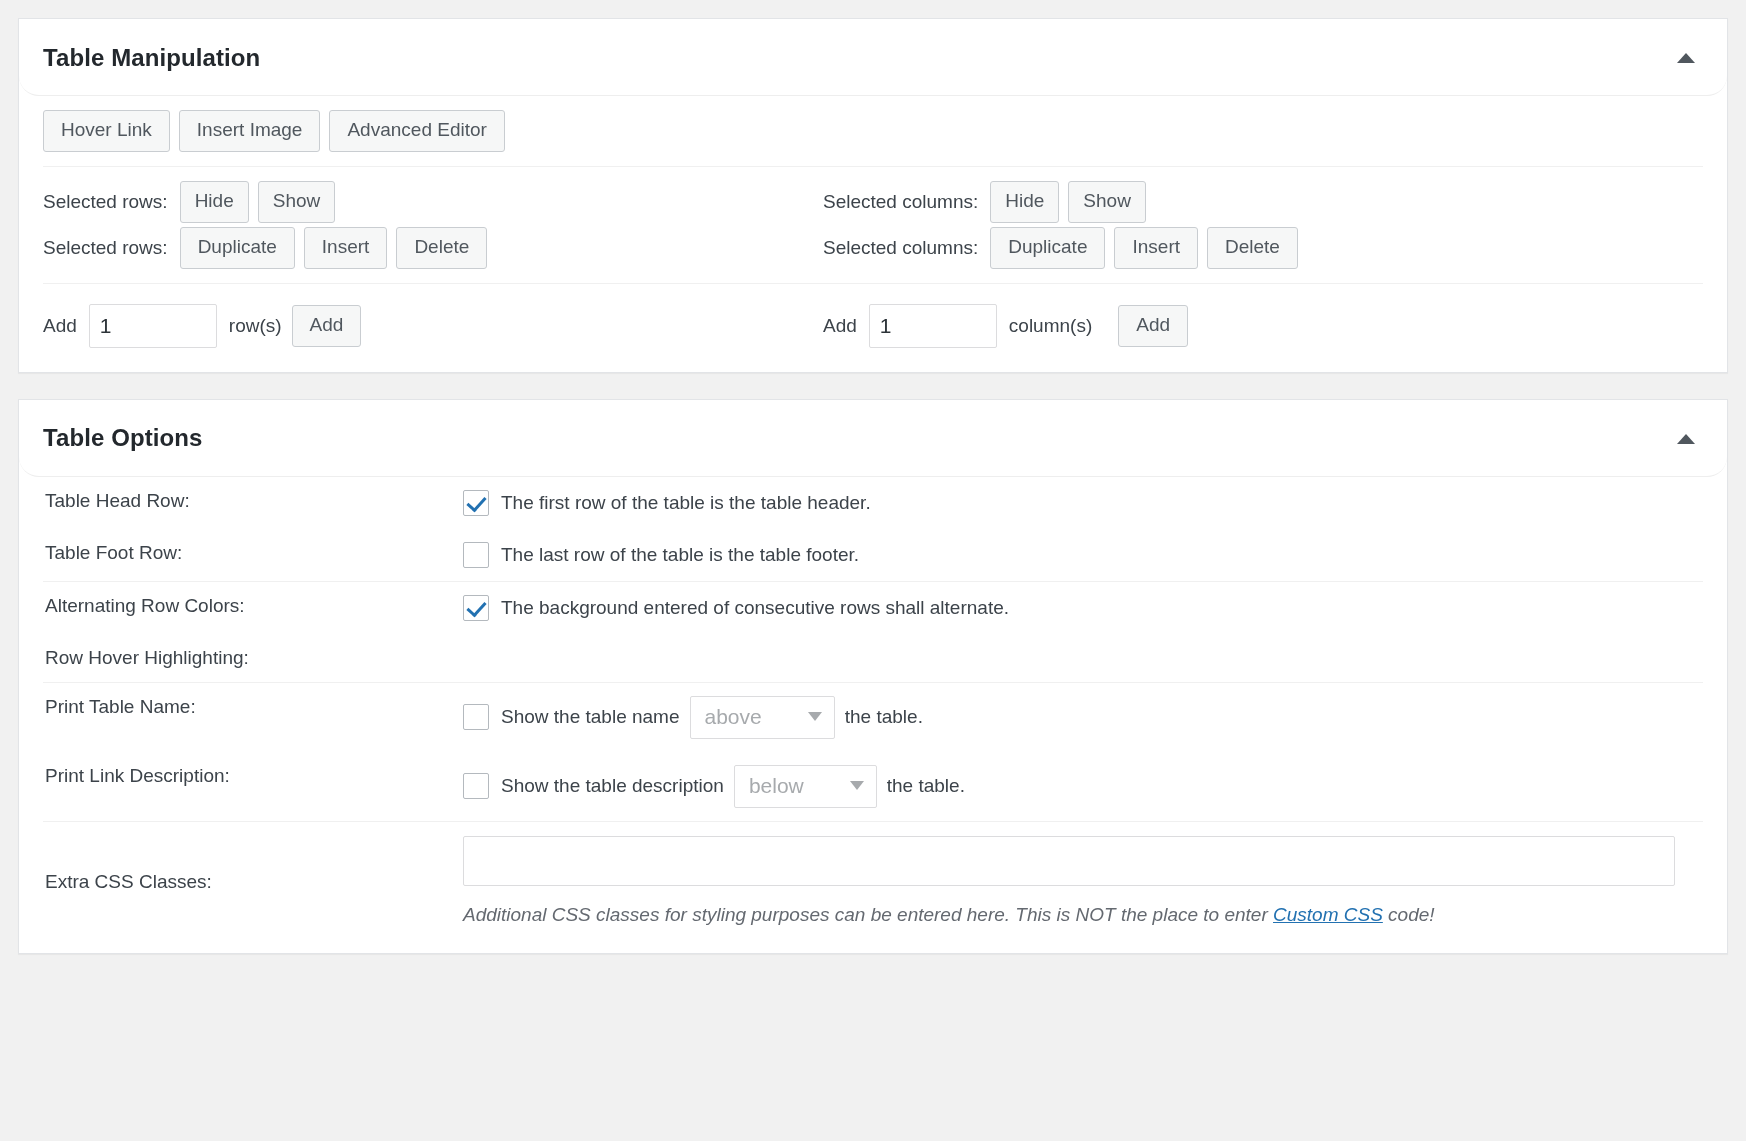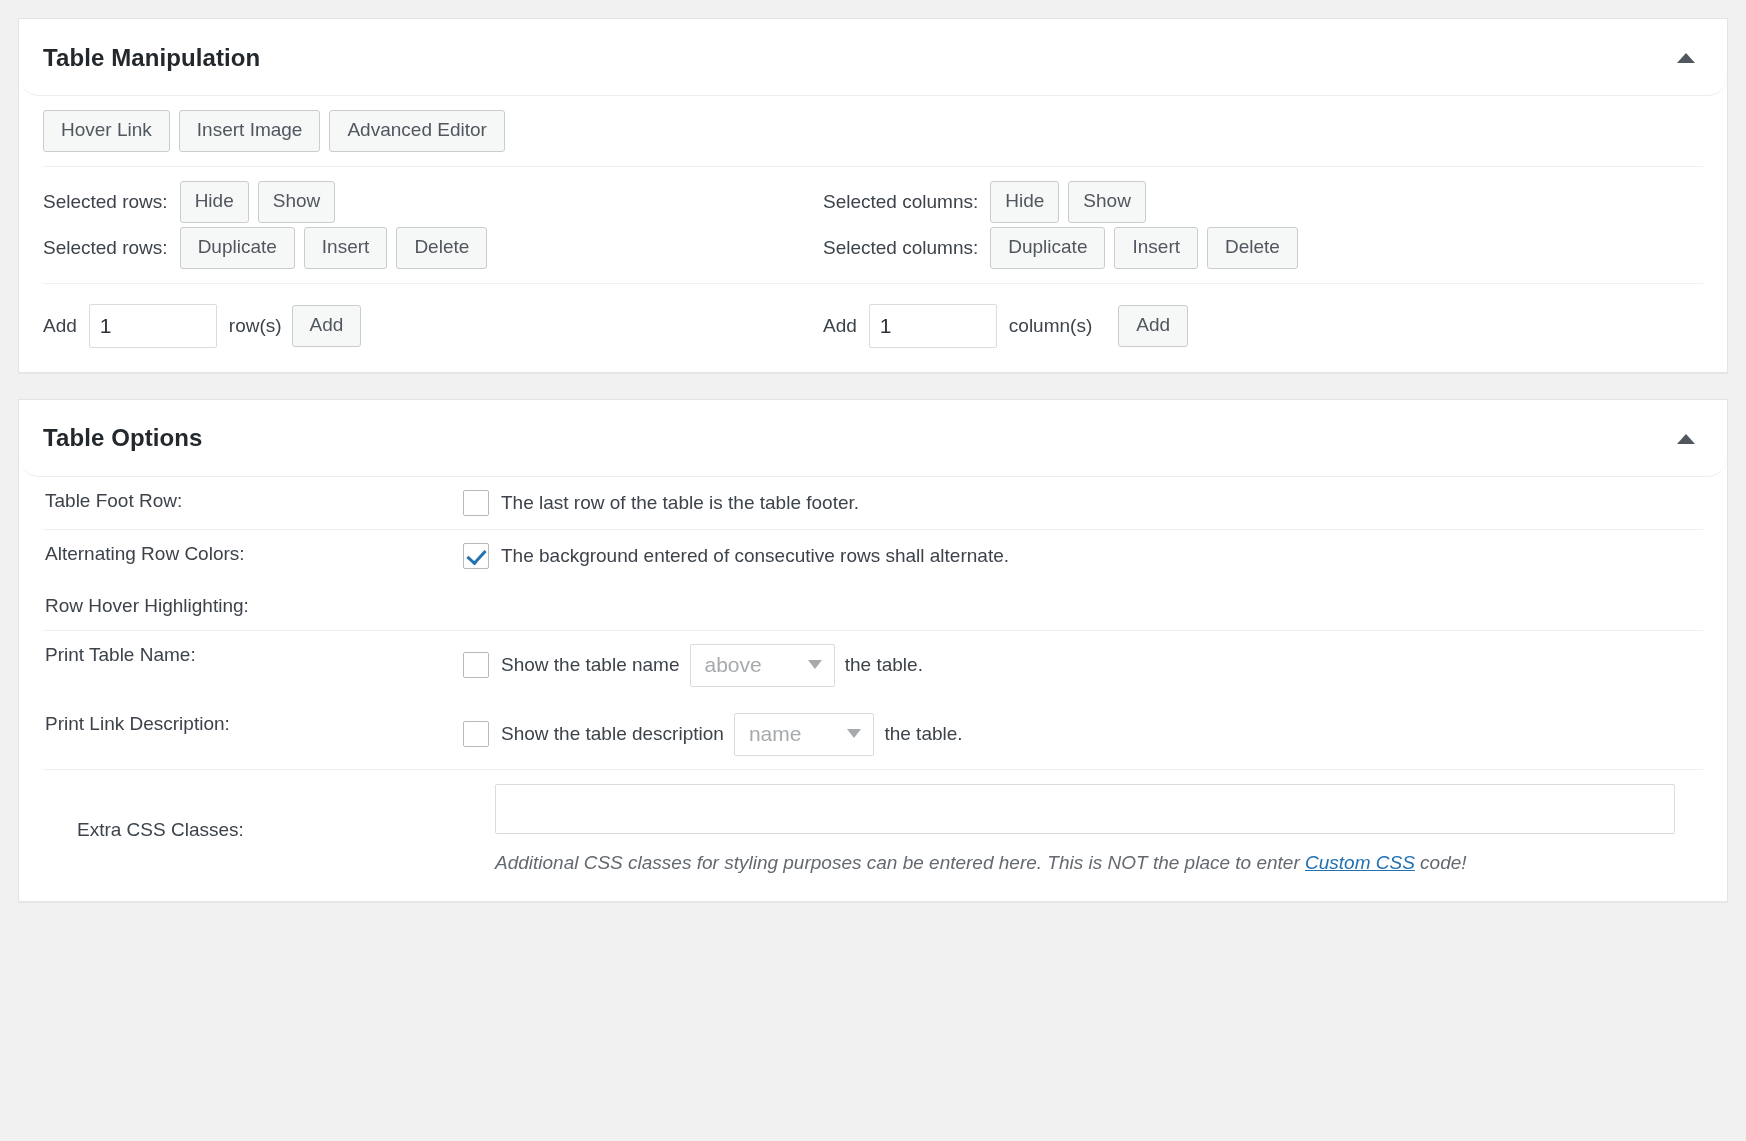--- a/index.html
+++ b/index.html
@@ -179,21 +179,20 @@
     border-left: 7px solid transparent;
     border-right: 7px solid transparent;
     border-top: 9px solid #a7aaad;
   }
 
   
   .csswrap {
     display: flex;
     align-items: center;
     padding: 14px 0 24px 0;
-    margin-left: 32px;
   }
   .csslabel {
     width: 420px;
     font-size: 19px;
     color: #3c434a;
     padding-left: 2px;
   }
   .cssfield { flex: 1; padding-right: 28px; }
   .textinput {
     width: 100%;
@@ -291,20 +290,27 @@
     <div class="postbox-header">
       <div class="postbox-title">Table Options</div>
       <div class="toggle-indicator">
         <span class="tri-up"></span>
       </div>
     </div>
 
     <div class="postbox-inside">
 
       <div class="to-group">
+        <div class="to-row">
+          <div class="to-label">Table Head Row:</div>
+          <div class="to-field">
+            <span class="cb checked"></span>
+            <span class="to-text">The first row of the table is the table header.</span>
+          </div>
+        </div>
         <div class="to-row">
           <div class="to-label">Table Foot Row:</div>
           <div class="to-field">
             <span class="cb"></span>
             <span class="to-text">The last row of the table is the table footer.</span>
           </div>
         </div>
       </div>
 
       <div class="to-group">
@@ -332,21 +338,21 @@
             </span>
             <span class="to-text" style="margin-left:0;">the table.</span>
           </div>
         </div>
         <div class="to-row">
           <div class="to-label">Print Link Description:</div>
           <div class="to-field">
             <span class="cb"></span>
             <span class="to-text">Show the table description</span>
             <span class="sel">
-              <span class="sel-val">name</span>
+              <span class="sel-val">below</span>
               <span class="caret"></span>
             </span>
             <span class="to-text" style="margin-left:0;">the table.</span>
           </div>
         </div>
       </div>
 
       <div class="to-group">
         <div class="csswrap">
           <div class="csslabel">Extra CSS Classes:</div>

